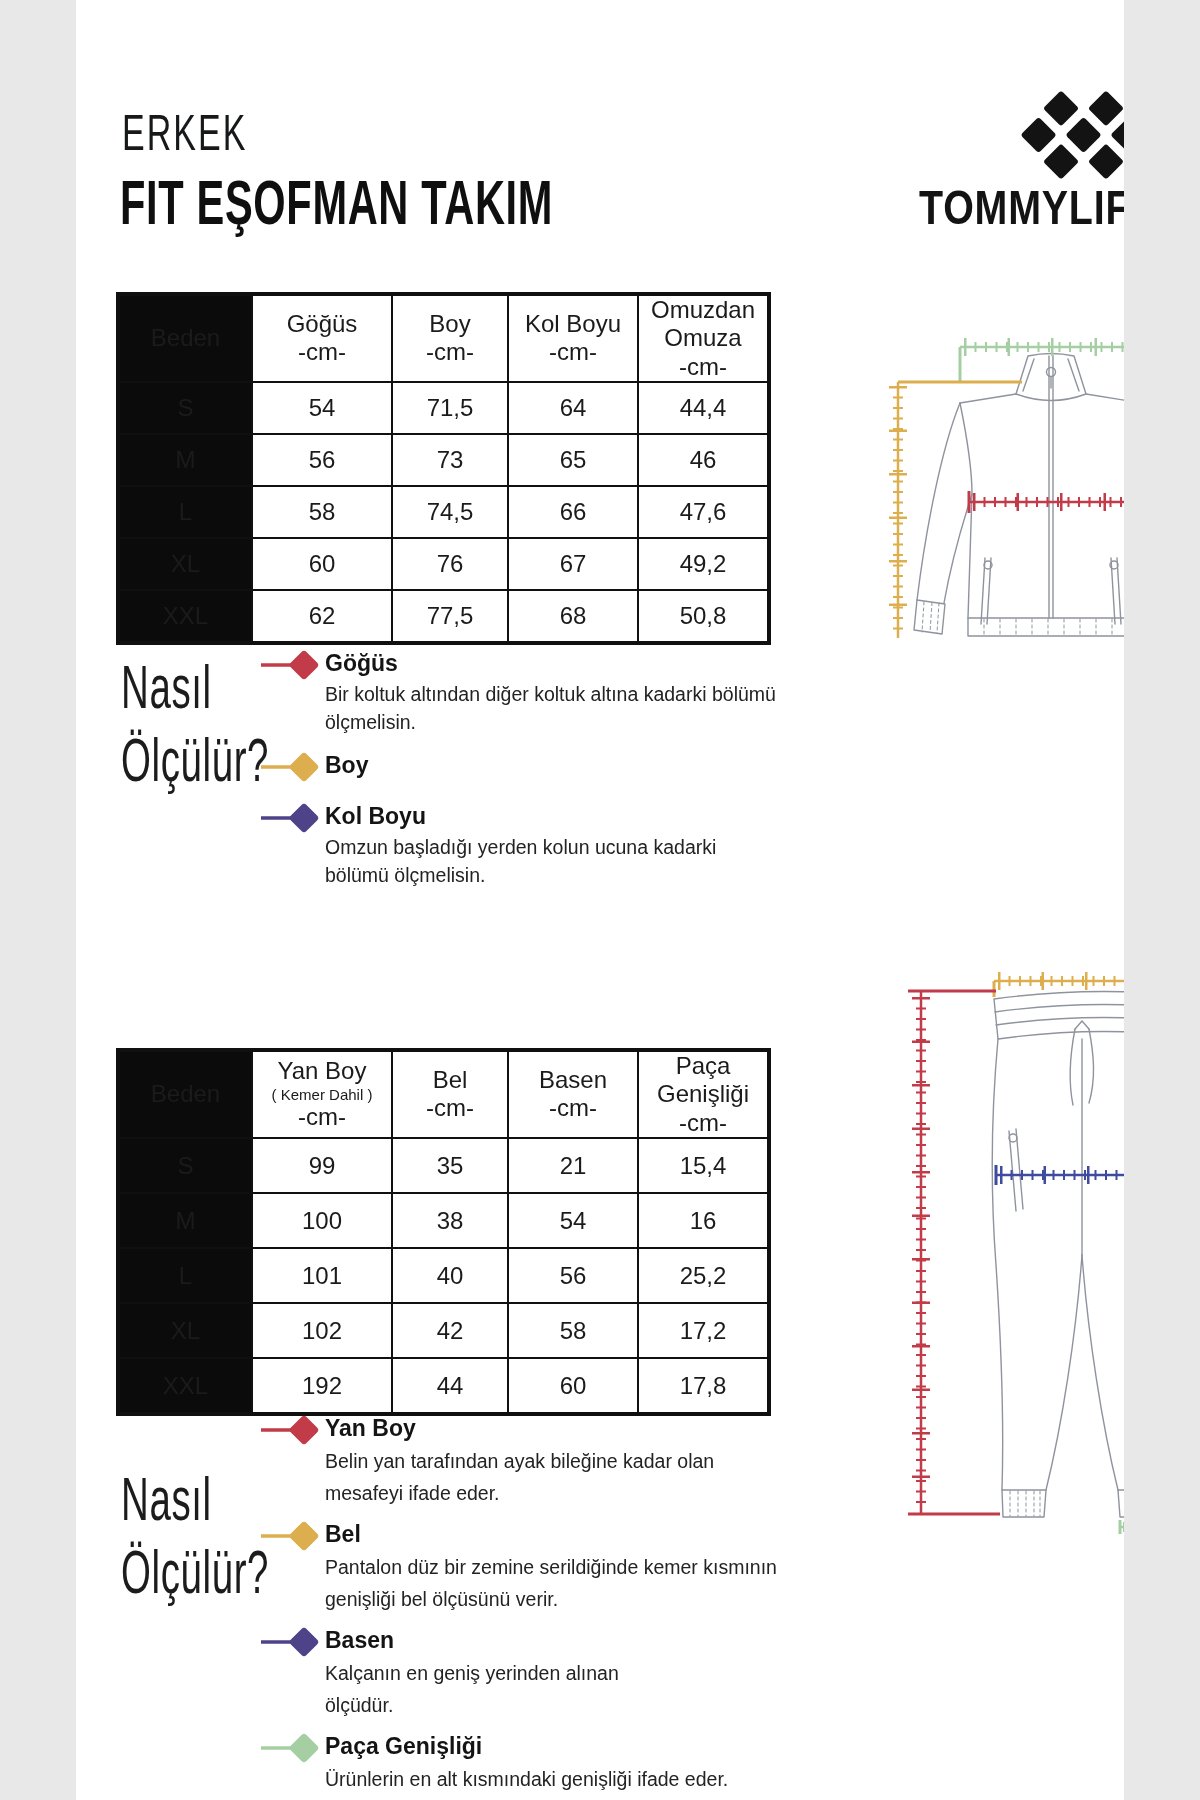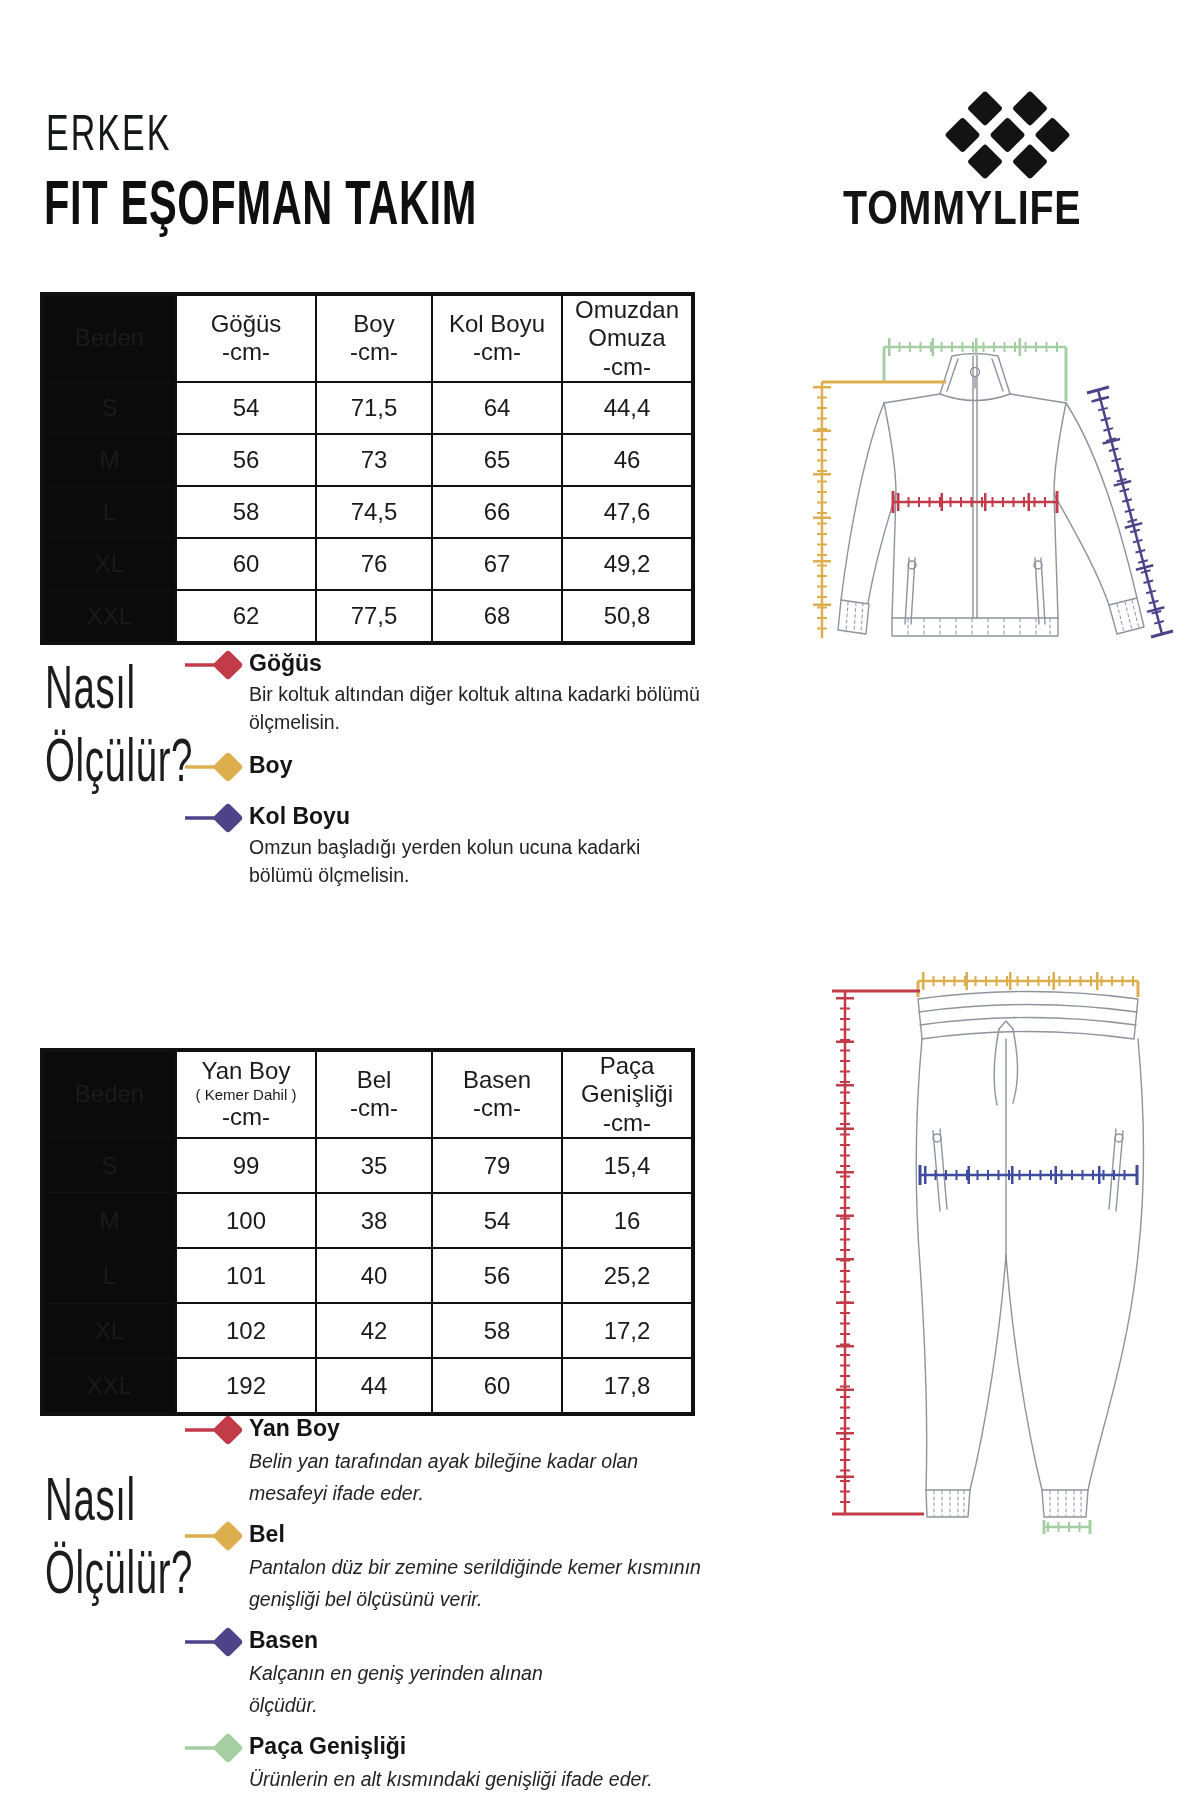--- a/index.html
+++ b/index.html
@@ -1,17 +1,17 @@
 <!DOCTYPE html>
 <html style="--red: #c23b48; --yellow: #ddae4e; --purple: #4e4289; --green: #a5cfa2; --navy: #3f4b9e; --table_black: #0b0b0b;"><head>
 <meta charset="utf-8">
 <style>
   html,body{margin:0;padding:0;background:#e8e8e8;}
   .page{
-    position:relative; width:1200px; height:1800px; background:#ffffff;
+    position:relative; width:1048px; height:1800px; background:#ffffff;
     font-family:"Liberation Sans", sans-serif; color:#1b1b1b; overflow:hidden;
     margin:0 auto;
   }
   
   .category{
     position:absolute; left:46px; top:104px; font-size:50px; font-weight:400;
     letter-spacing:3px; color:#17181a; transform:scaleX(0.68); transform-origin:0 0;
     white-space:nowrap;
   }
   .main-title{
@@ -55,21 +55,21 @@
   .mh2{top:1462px;}
   
   .legend{position:absolute; left:183px; display:flex; flex-direction:column; width:530px;}
   #top-legend-mount{top:650px; gap:16px;}
   #bottom-legend-mount{top:1415px; gap:12px;}
   .lg-item{display:flex; align-items:flex-start;}
   .lg-marker{width:66px; height:40px; flex:0 0 66px; margin-top:-5px;}
   .lg-text{flex:1;}
   .lg-title{font-weight:700; font-size:23px; color:#141414; margin-bottom:4px;}
   .lg-desc{font-size:19.5px; color:#232323; line-height:1.42; white-space:pre-line;}
-  #bottom-legend-mount .lg-desc{line-height:1.62;font-style:italic;}
+  #bottom-legend-mount .lg-desc{line-height:1.62;}
   
   .diagram{position:absolute;}
   .garment path, .garment circle{stroke:#8e939d; stroke-width:1.4; fill:none; stroke-linejoin:round; stroke-linecap:round;}
   .garment .rib{stroke-width:1; stroke-dasharray:3 3;}
   .ruler line{fill:none; stroke-linecap:butt;}
   .ruler .base{stroke-width:2.5;}
   .ruler .cap{stroke-width:3;}
   .ruler .ts{stroke-width:10; stroke-dasharray:2 8.5;}
   .ruler .tl{stroke-width:18; stroke-dasharray:2.5 41;}
   .ruler-red line{stroke:var(--red);}
@@ -286,21 +286,21 @@
               <div>Genişliği</div>
               <div>-cm-</div>
             </th>
           </tr>
         </thead>
         <tbody>
           <tr>
             <td class="size-col">S</td>
             <td>99</td>
             <td>35</td>
-            <td>79</td>
+            <td>21</td>
             <td>15,4</td>
           </tr>
           <tr>
             <td class="size-col">M</td>
             <td>100</td>
             <td>38</td>
             <td>54</td>
             <td>16</td>
           </tr>
           <tr>

